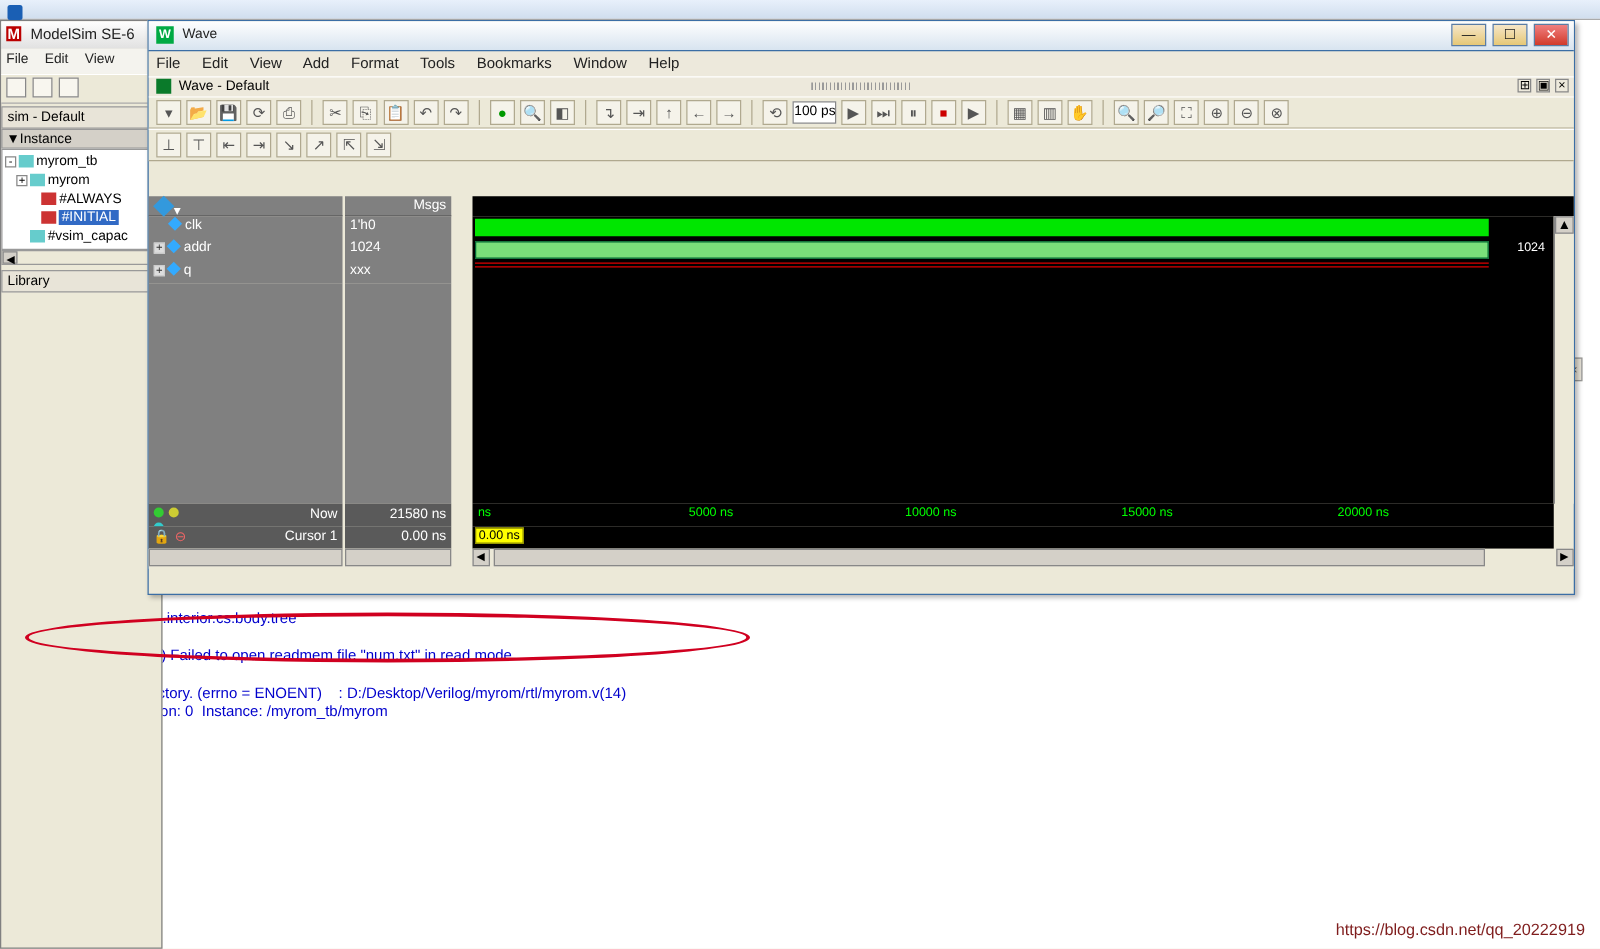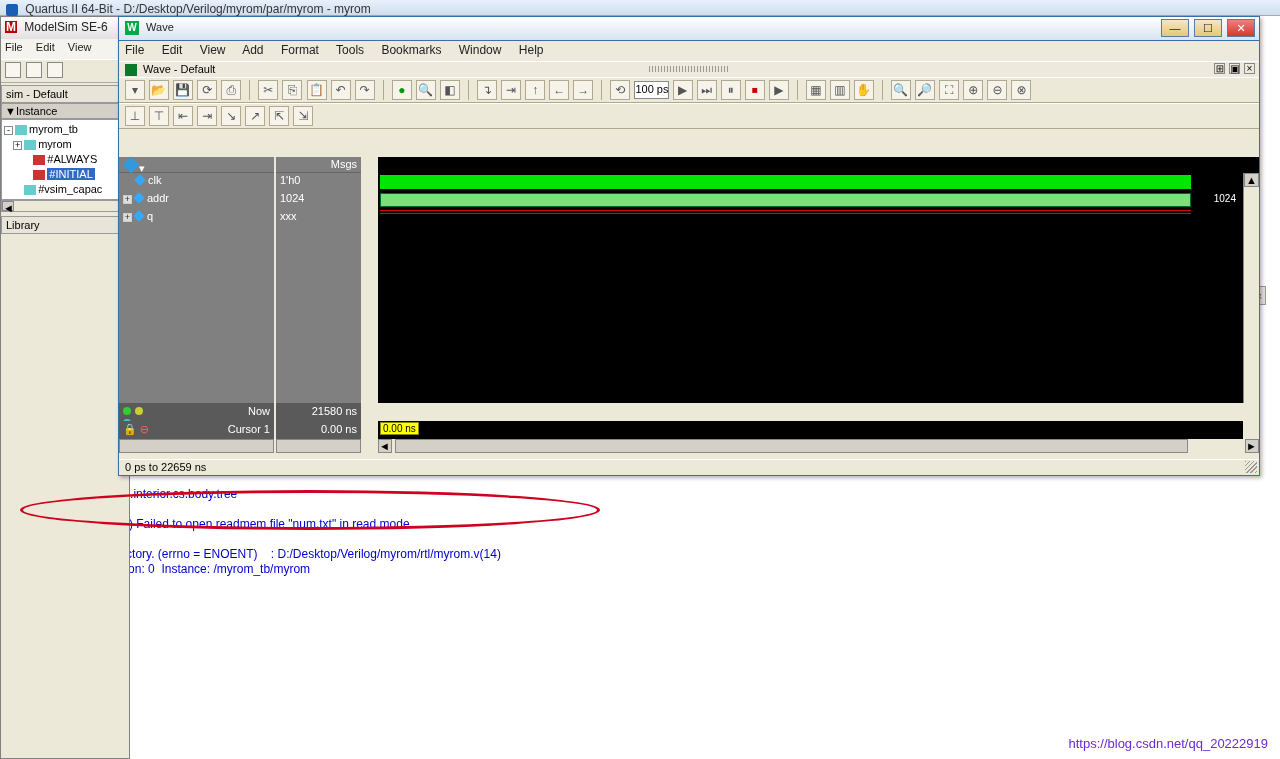--- a/index.html
+++ b/index.html
@@ -131,29 +131,28 @@
 
   
   .transcript{position:absolute;top:285px;left:14px;width:1252px;height:472px;
       background:#fff;font-family:"Courier New",monospace;font-size:12px;color:#00c;
       line-height:15px;padding-top:1px;z-index:-1;}
   .transcript .hdr{font-family:Tahoma;color:#333;background:#e8e4d8;border:1px solid #999;
       padding:1px 4px;font-size:11px;margin-bottom:2px;position:relative;}
   .transcript .line{white-space:pre;padding-left:2px;}
   .ellipse{position:absolute;border:3px solid #d00020;border-radius:50%;
       width:580px;height:40px;left:20px;top:490px;pointer-events:none;z-index:5;}
-  .watermark{position:absolute;right:12px;bottom:8px;color:#6d28d9;font-size:13px;z-index:6;text-align:center;}
+  .watermark{position:absolute;right:12px;bottom:8px;color:#7f1d1d;font-size:13px;z-index:6;text-align:center;}
 
 </style>
 </head>
 <body>
 
 <div class="quartus-title">
   <span class="qicon"></span>
-  <span>Quartus II 64-Bit - D:/Desktop/Verilog/myrom/par/myrom - myrom</span>
 </div>
 
 <div class="modelsim">
   <div class="modelsim-title">
     <span class="micon">M</span>
     <span>ModelSim SE-6</span>
   </div>
   <div class="modelsim-menu">
     <span>File</span>
     <span>Edit</span>
@@ -366,28 +365,31 @@
         <div class="sig-wave clk"></div>
         <div class="sig-wave addr">
           <span class="lbl">1024</span>
         </div>
         <div class="sig-wave q"></div>
         <div class="sig-wave q2"></div>
       </div>
       <div class="vsb">
         <div class="ar">▲</div>
       </div>
+      <div class="wv-ruler" id="ruler">
+          <span class="tick" style="left: 0.5%;">ns</span>
+          <span class="tick" style="left: 20%;">5000 ns</span>
+          <span class="tick" style="left: 40%;">10000 ns</span>
+          <span class="tick" style="left: 60%;">15000 ns</span>
+          <span class="tick" style="left: 80%;">20000 ns</span>
+        </div>
       <div class="wv-cline">
         <span class="cmark">0.00 ns</span>
       </div>
       <div class="wv-hsb">
         <span class="ar">◄</span>
         <span class="bar" style="display:inline-block;width:90%"></span>
         <span class="ar" style="float:right">►</span>
       </div>
     </div>
   </div>
 
-  <div class="status">
-    <span>0 ps to 22659 ns</span>
-    <div class="grip"></div>
-  </div>
 </div>
 
 </body></html>

